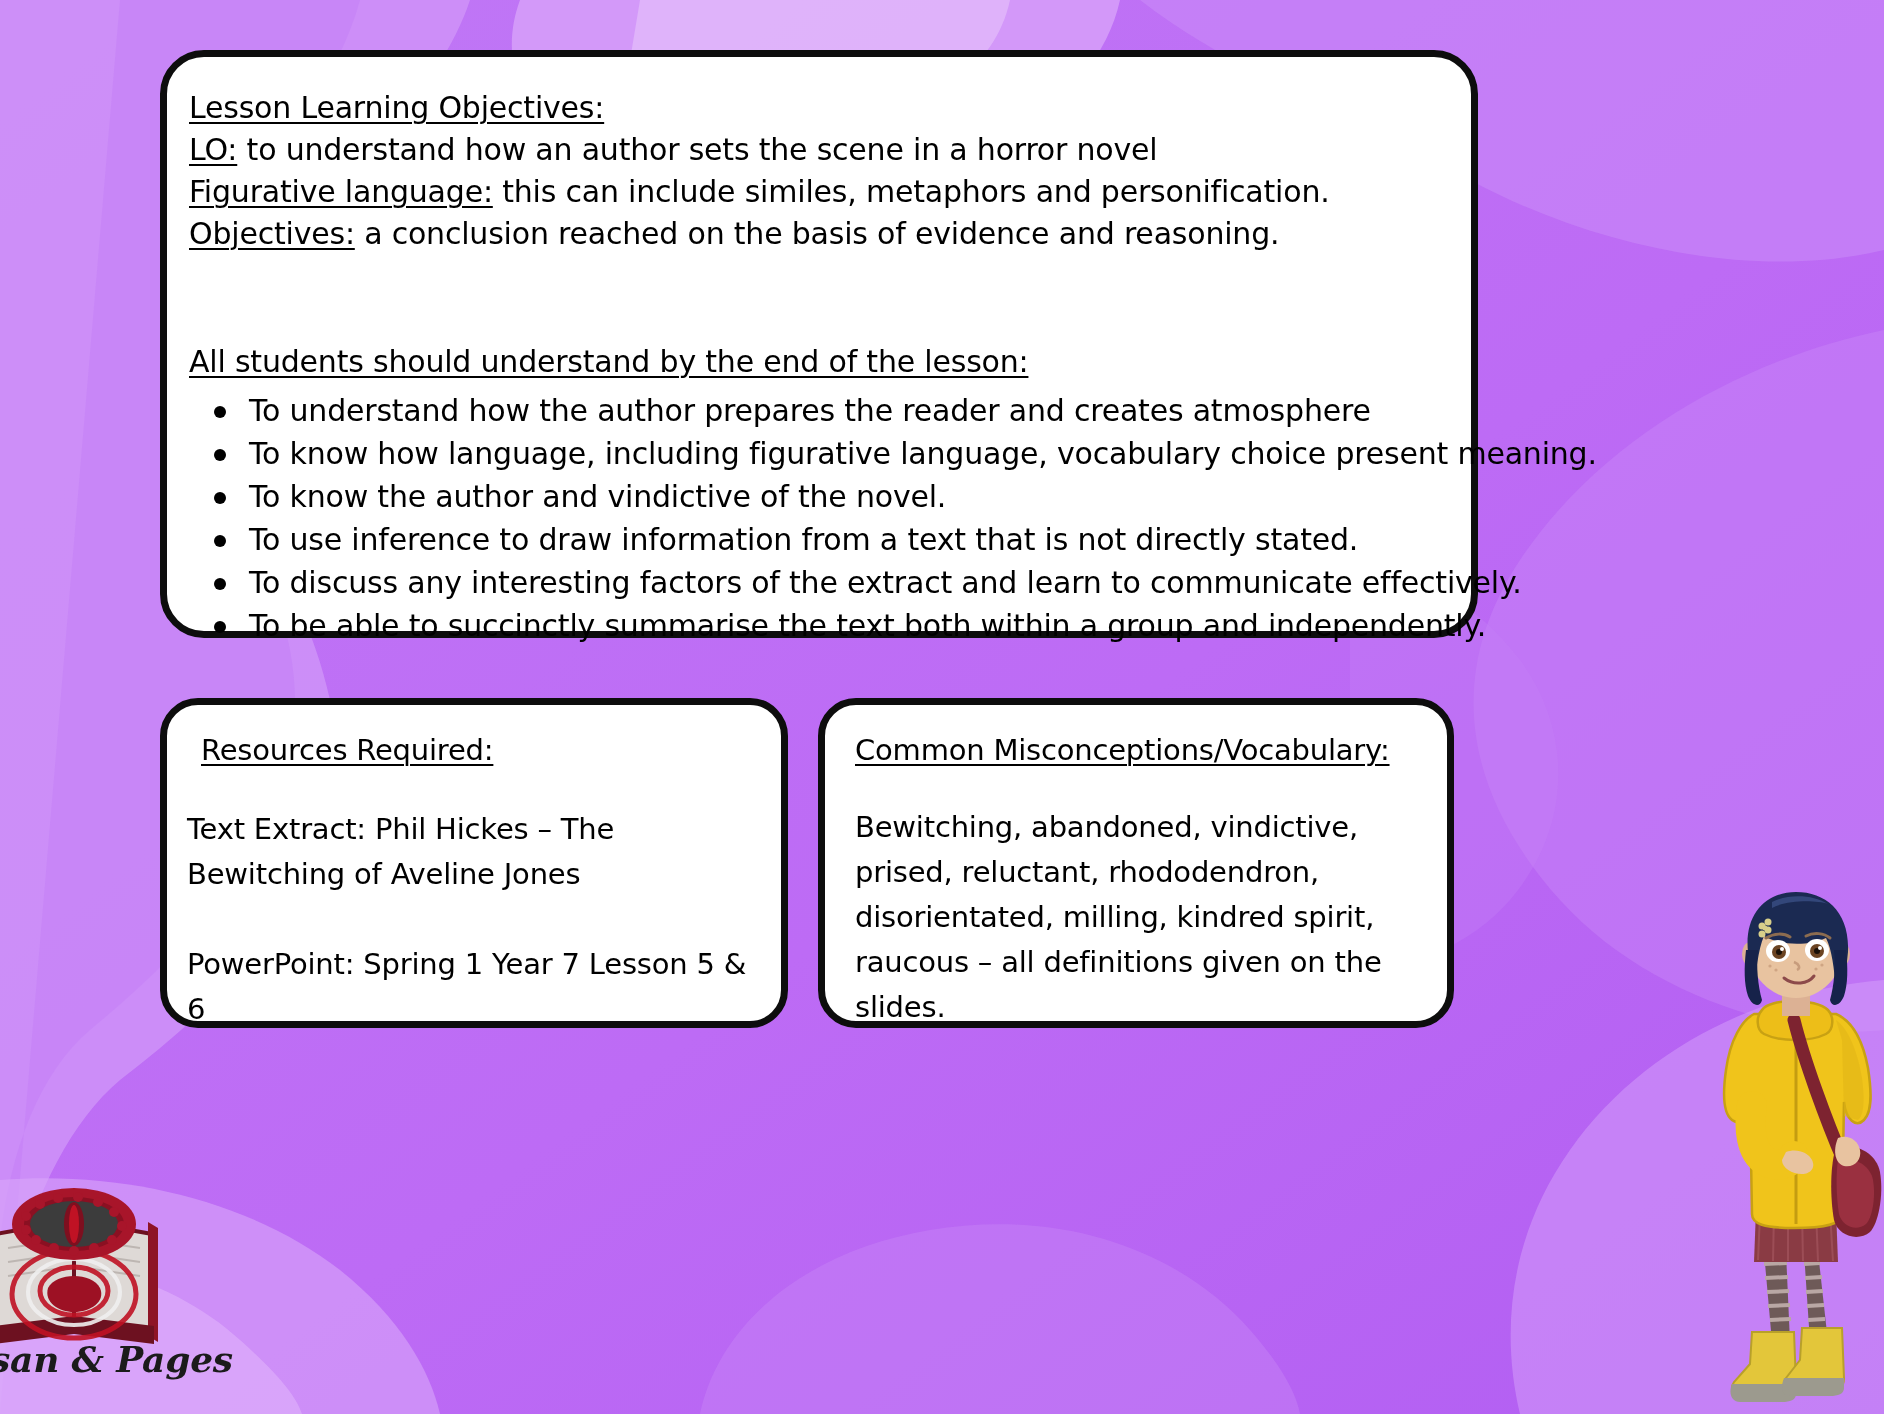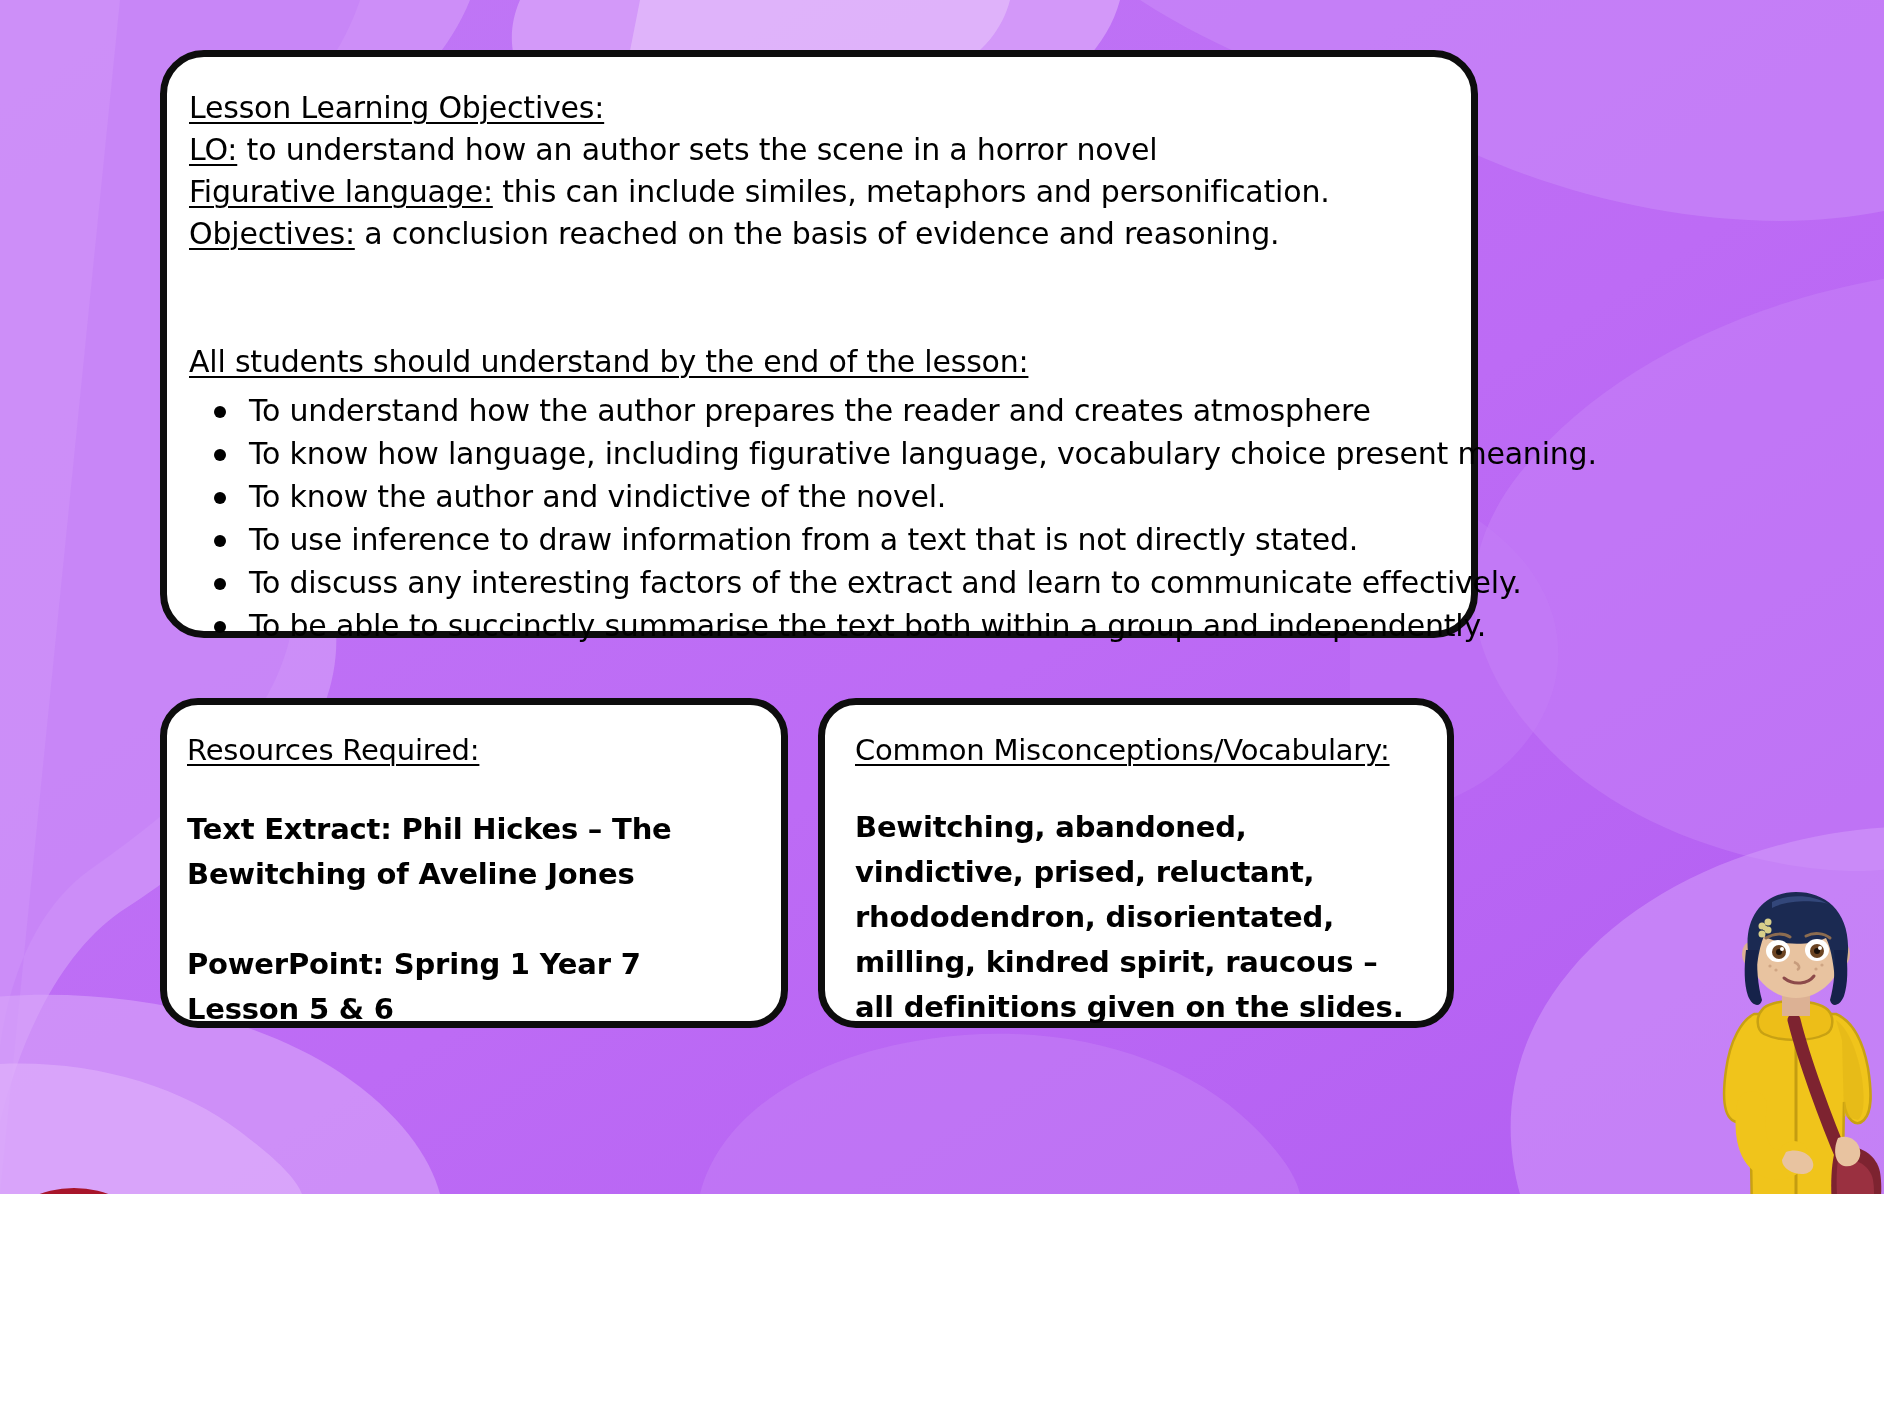--- a/index.html
+++ b/index.html
@@ -7,21 +7,21 @@
     padding: 0;
     width: 1884px;
     height: 1414px;
     overflow: hidden;
     font-family: "DejaVu Sans", sans-serif;
   }
 
   #slide {
     position: relative;
     width: 1884px;
-    height: 1194px;
+    height: 1414px;
     overflow: hidden;
     background: #fca5a5;
   }
 
   
   .bg-layer {
     position: absolute;
     inset: 0;
     width: 100%;
     height: 100%;
@@ -111,31 +111,31 @@
     width: 12px;
     height: 12px;
     border-radius: 50%;
     background: #000;
   }
 
   
   .panel-title {
     font-size: 29px;
     line-height: 38px;
+    margin-left: 14px;
   }
 
   .panel-body {
     font-size: 29px;
     line-height: 45px;
     margin-top: 38px;
   }
 
   .panel-body p {
     margin: 0;
-    font-weight: bold;
   }
 
   .panel-body .spacer {
     height: 45px;
   }
 
   #vocab-box .panel-title {
     margin-left: 8px;
   }
 

